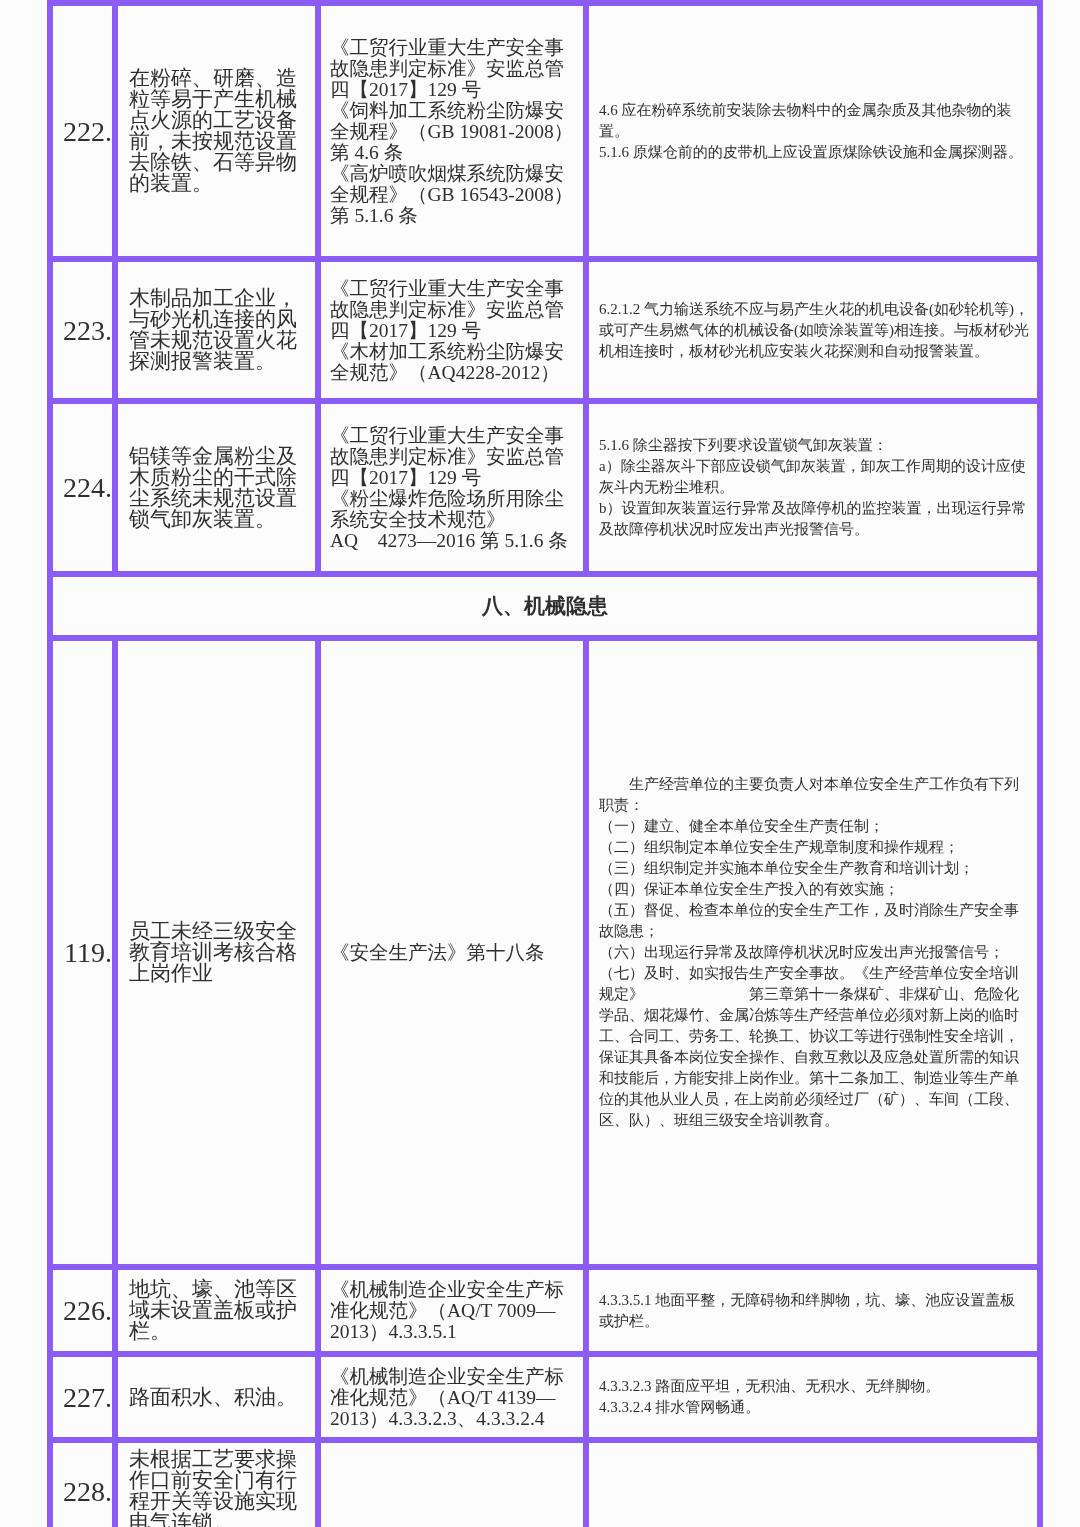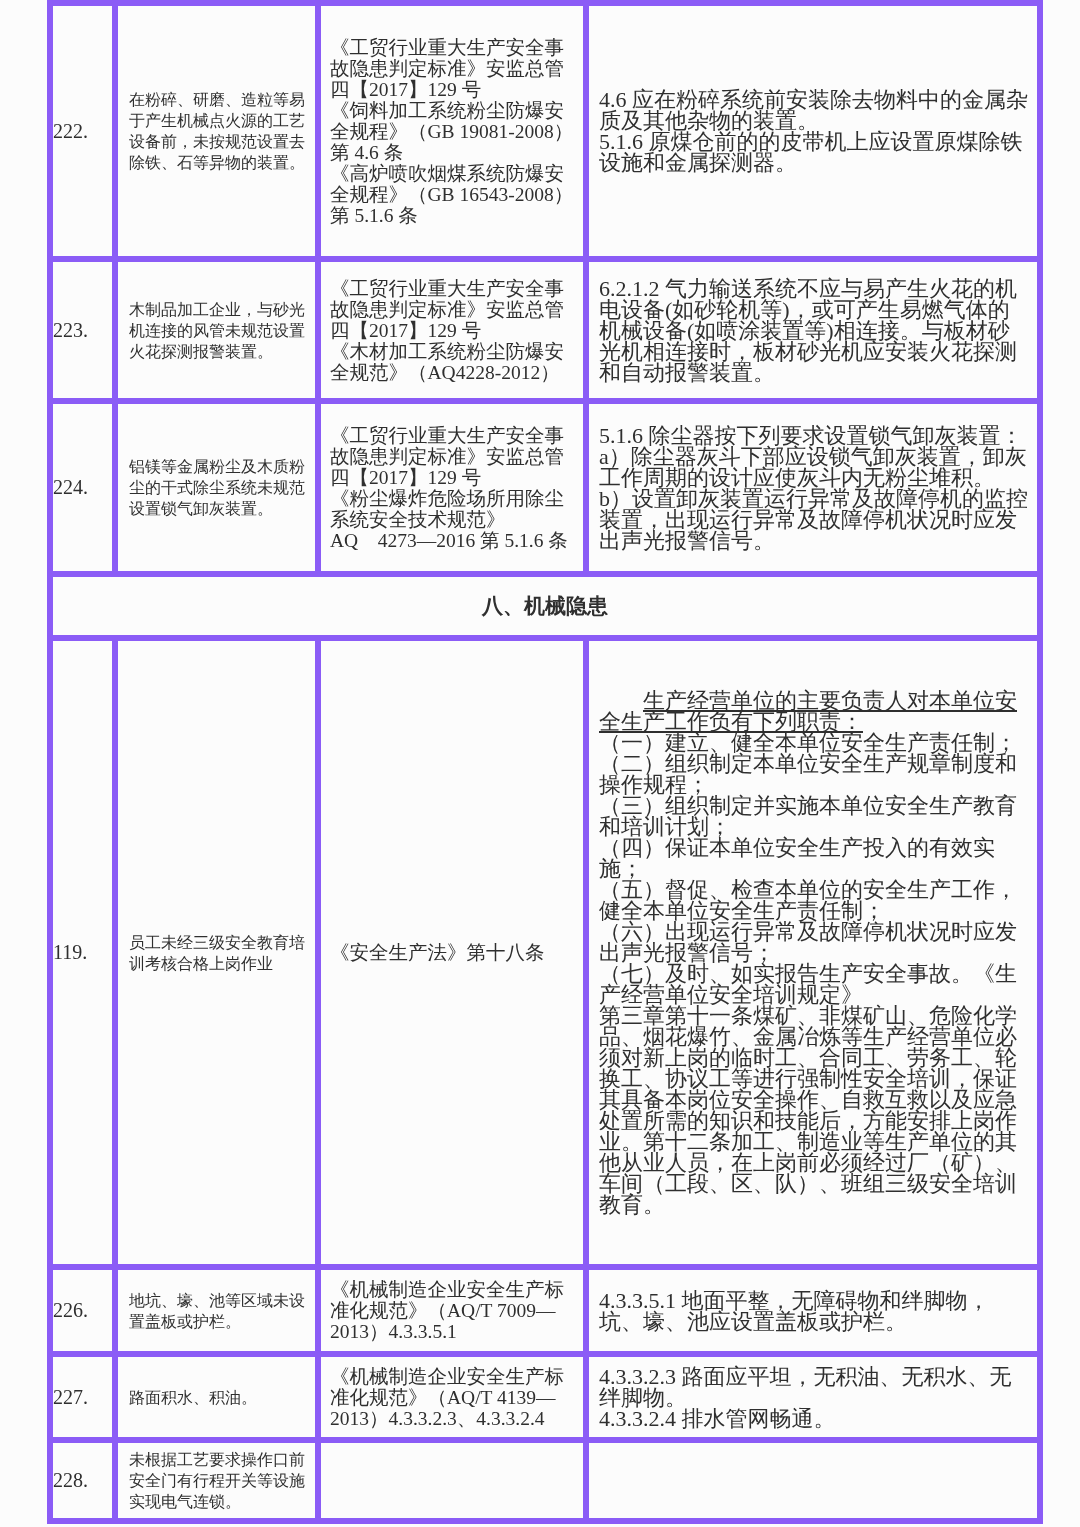--- a/index.html
+++ b/index.html
@@ -23,45 +23,45 @@
     border-collapse: collapse;
     table-layout: fixed;
   }
   td {
     border: 6px solid #8b5cf6;
     vertical-align: middle;
     font-size: 19px;
     line-height: 21px;
   }
   td.col-num {
-    text-align: left;
-    font-size: 20px;
+    text-align: right;
+    font-size: 28px;
     font-family: "Liberation Serif", "DejaVu Serif", serif;
   }
   td.col-hazard {
     padding: 6px 4px 6px 11px;
-    font-size: 16px;
+    font-size: 21px;
     margin-left: 20px;
   }
   td.col-basis {
     padding: 5px 6px 5px 9px;
     font-size: 19.5px;
   }
   td.col-req {
     padding: 6px 8px 6px 10px;
-    font-size: 22px;
+    font-size: 15px;
   }
   td.section-cell {
     text-align: center;
     font-weight: bold;
     font-size: 21px;
     padding: 8px 0;
   }
   .para { margin: 0; }
-  .para.indent { text-indent: 2em; text-decoration: underline; }
+  .para.indent { text-indent: 2em; }
   tr.r222 { height: 256px; }
   tr.r223 { height: 142px; }
   tr.r224 { height: 173px; }
   tr.rsection { height: 64px; }
   tr.r225 { height: 629px; }
   tr.r226 { height: 87px; }
   tr.r227 { height: 86px; }
   tr.r228 { height: 80px; }
 </style>
 </head>
@@ -135,21 +135,21 @@
         </td>
         <td class="col-basis">
           <div class="para">《安全生产法》第十八条</div>
         </td>
         <td class="col-req">
           <div class="para indent">生产经营单位的主要负责人对本单位安全生产工作负有下列职责：</div>
           <div class="para">（一）建立、健全本单位安全生产责任制；</div>
           <div class="para">（二）组织制定本单位安全生产规章制度和操作规程；</div>
           <div class="para">（三）组织制定并实施本单位安全生产教育和培训计划；</div>
           <div class="para">（四）保证本单位安全生产投入的有效实施；</div>
-          <div class="para">（五）督促、检查本单位的安全生产工作，健全本单位安全生产责任制；</div>
+          <div class="para">（五）督促、检查本单位的安全生产工作，及时消除生产安全事故隐患；</div>
           <div class="para">（六）出现运行异常及故障停机状况时应发出声光报警信号；</div>
           <div class="para">（七）及时、如实报告生产安全事故。《生产经营单位安全培训规定》　　　　　　　第三章第十一条煤矿、非煤矿山、危险化学品、烟花爆竹、金属冶炼等生产经营单位必须对新上岗的临时工、合同工、劳务工、轮换工、协议工等进行强制性安全培训，保证其具备本岗位安全操作、自救互救以及应急处置所需的知识和技能后，方能安排上岗作业。第十二条加工、制造业等生产单位的其他从业人员，在上岗前必须经过厂（矿）、车间（工段、区、队）、班组三级安全培训教育。</div>
         </td>
       </tr>
 
       <tr class="r226">
         <td class="col-num">226.</td>
         <td class="col-hazard">
           <div class="para">地坑、壕、池等区域未设置盖板或护栏。</div>
         </td>

